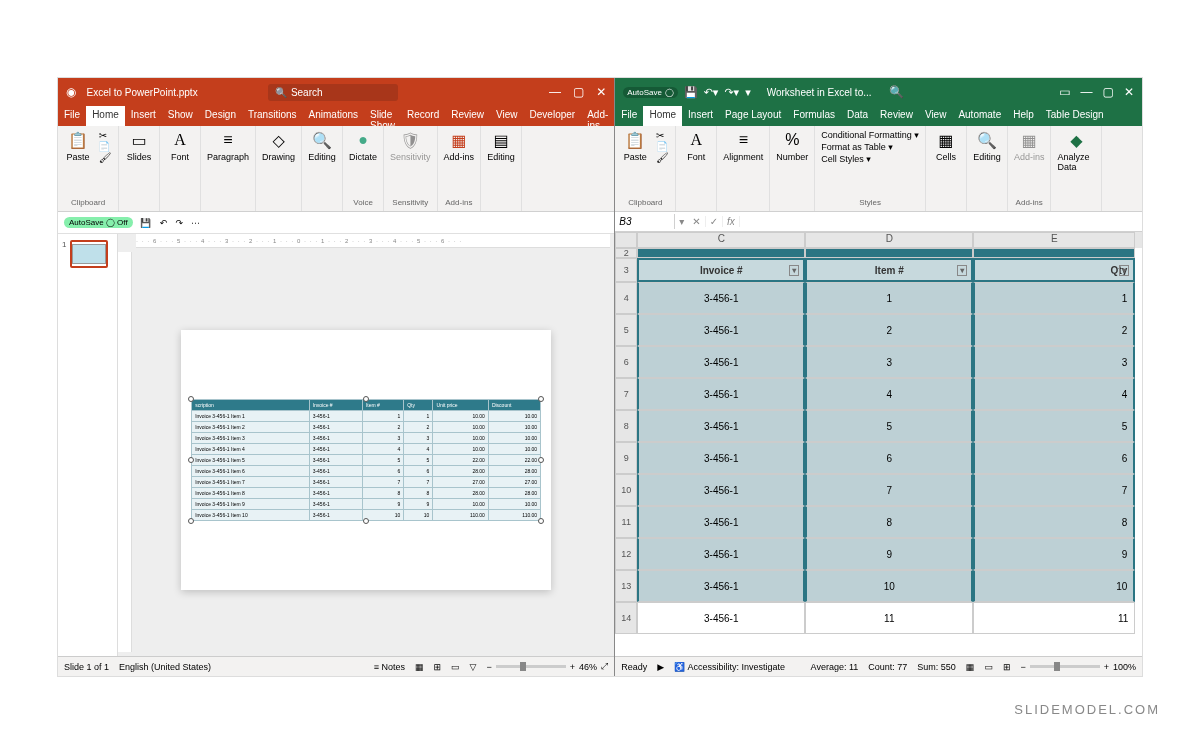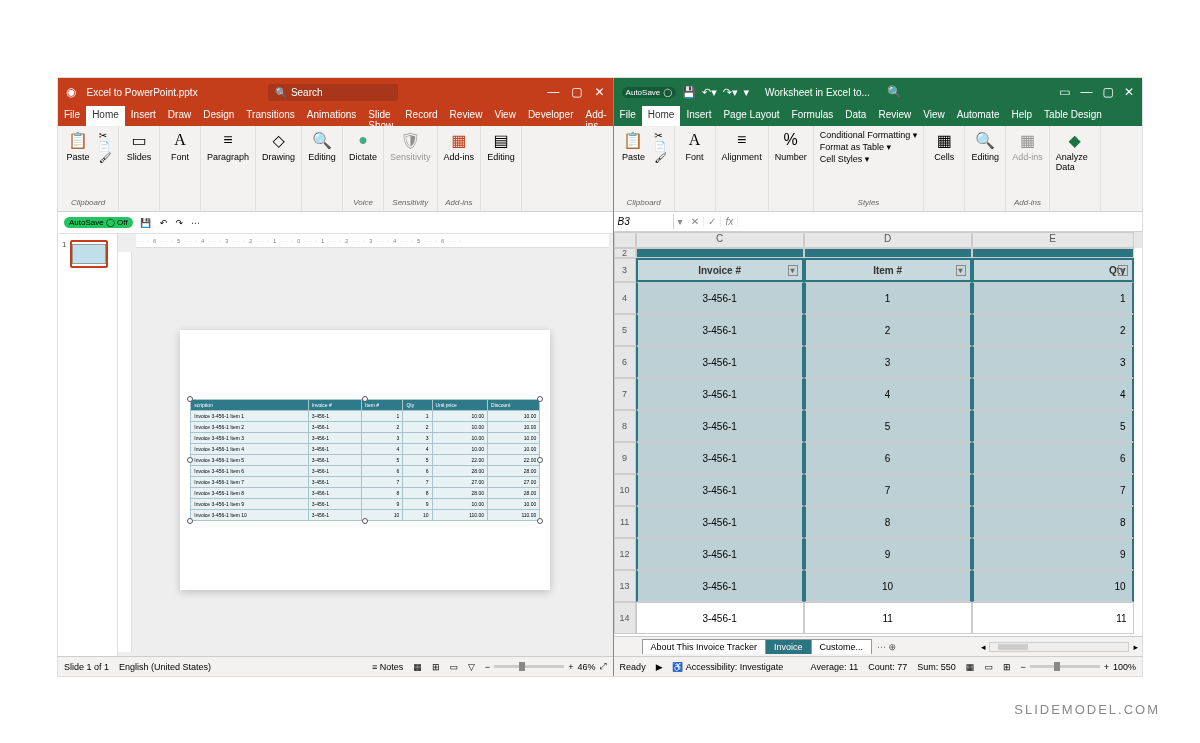--- a/index.html
+++ b/index.html
@@ -30,27 +30,27 @@
 .tab.active { background: #fff; color: #333; }
 .tab.file { background: #c43e1c; color: #fff; }
 .ex .tab.file { background: #1e7145; }
 
 
 .ribbon { height: 86px; background: #f3f2f1; border-bottom: 1px solid #d0d0d0; display: flex; font-size: 9px; }
 .rgroup { border-right: 1px solid #e0e0e0; padding: 4px 6px; display: flex; flex-direction: column; align-items: center; justify-content: space-between; }
 .rgroup .ricons { display: flex; gap: 6px; align-items: flex-start; }
 .ricon { display: flex; flex-direction: column; align-items: center; gap: 2px; font-size: 9px; cursor: pointer; min-width: 28px; }
 .ricon .glyph { width: 20px; height: 20px; display: flex; align-items: center; justify-content: center; font-size: 16px; }
-.rgroup .rlabel { font-size: 8px; color: #666; margin-top: 2px; font-style: italic; }
+.rgroup .rlabel { font-size: 8px; color: #666; margin-top: 2px; }
 .rrow { display: flex; flex-direction: column; gap: 2px; font-size: 9px; align-items: flex-start; }
 .rrow div { white-space: nowrap; }
 
 
 .pp-qat { height: 22px; background: #fff; border-bottom: 1px solid #e0e0e0; display: flex; align-items: center; padding: 0 6px; gap: 8px; font-size: 9px; }
-.pp-qat .autosave { background: #22c55e; border-radius: 8px; padding: 1px 5px; font-size: 8px; }
+.pp-qat .autosave { background: #86efac; border-radius: 8px; padding: 1px 5px; font-size: 8px; }
 
 
 .fxbar { height: 20px; background: #fff; border-bottom: 1px solid #d0d0d0; display: flex; align-items: center; font-size: 10px; }
 .namebox { width: 60px; border-right: 1px solid #d0d0d0; padding: 2px 4px; font-style: italic; }
 .fxbtn { padding: 0 4px; color: #888; font-size: 10px; border-right: 1px solid #eee; }
 .fxinput { flex: 1; padding: 2px 6px; }
 
 
 .pp-body { flex: 1; display: flex; background: #eeeeee; }
 .thumbs { width: 60px; background: #fff; border-right: 1px solid #ddd; padding: 6px 4px; }
@@ -123,21 +123,21 @@
         <span>—</span>
         <span>▢</span>
         <span>✕</span>
       </div>
     </div>
 
     <div class="tabs" id="pp-tabs">
         <div class="tab file">File</div>
         <div class="tab active">Home</div>
         <div class="tab">Insert</div>
-        <div class="tab">Draw</div>
+        <div class="tab">Show</div>
         <div class="tab">Design</div>
         <div class="tab">Transitions</div>
         <div class="tab">Animations</div>
         <div class="tab">Slide Show</div>
         <div class="tab">Record</div>
         <div class="tab">Review</div>
         <div class="tab">View</div>
         <div class="tab">Developer</div>
         <div class="tab">Add-ins</div>
       </div>
@@ -555,31 +555,20 @@
           </div>
           <div class="gridrow">
             <div class="rowh">14</div>
             <div class="cell C">3-456-1</div>
             <div class="cell D">11</div>
             <div class="cell E">11</div>
           </div>
         </div>
     </div>
 
-    <div class="sheettabs" id="ex-sheets">
-        <div class="sheettab">About This Invoice Tracker</div>
-        <div class="sheettab active">Invoice</div>
-        <div class="sheettab">Custome...</div>
-        <div class="sheetadd">⋯ ⊕</div>
-        <div class="sheetsb">
-          <span>◂</span>
-          <div class="hsb"></div>
-          <span>▸</span>
-        </div>
-      </div>
 
     <div class="status">
       <span>Ready</span>
       <span>▶</span>
       <span>♿ <span>Accessibility: Investigate</span></span>
       <span class="spacer"></span>
       <span>Average: 11</span>
       <span>Count: 77</span>
       <span>Sum: 550</span>
       <span>▦</span>

